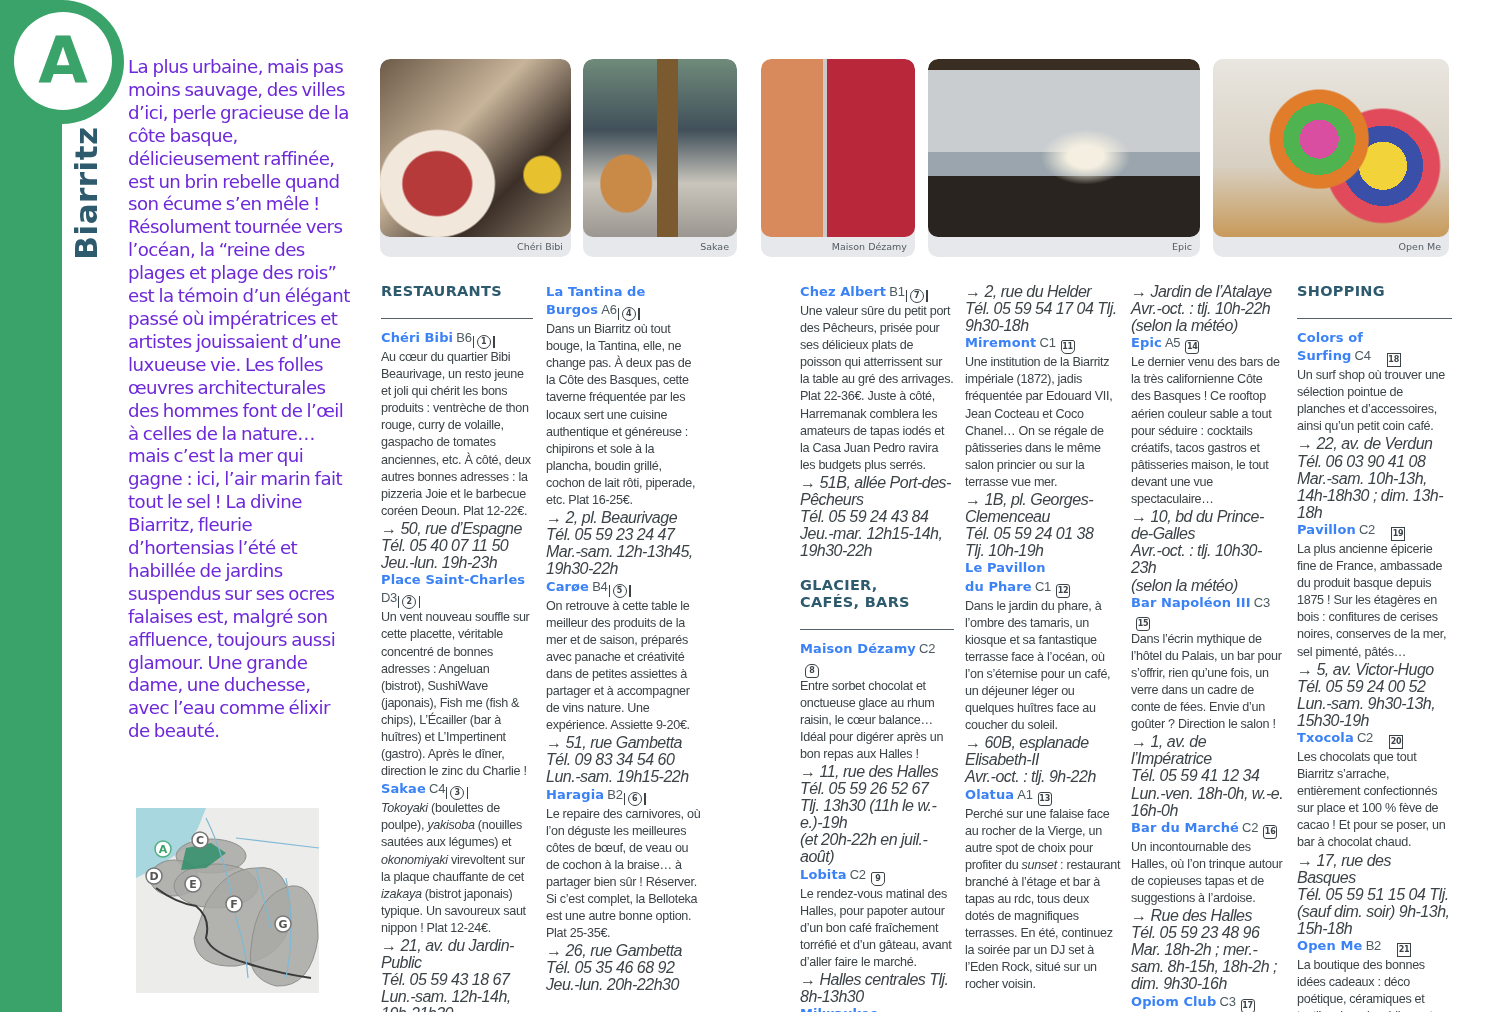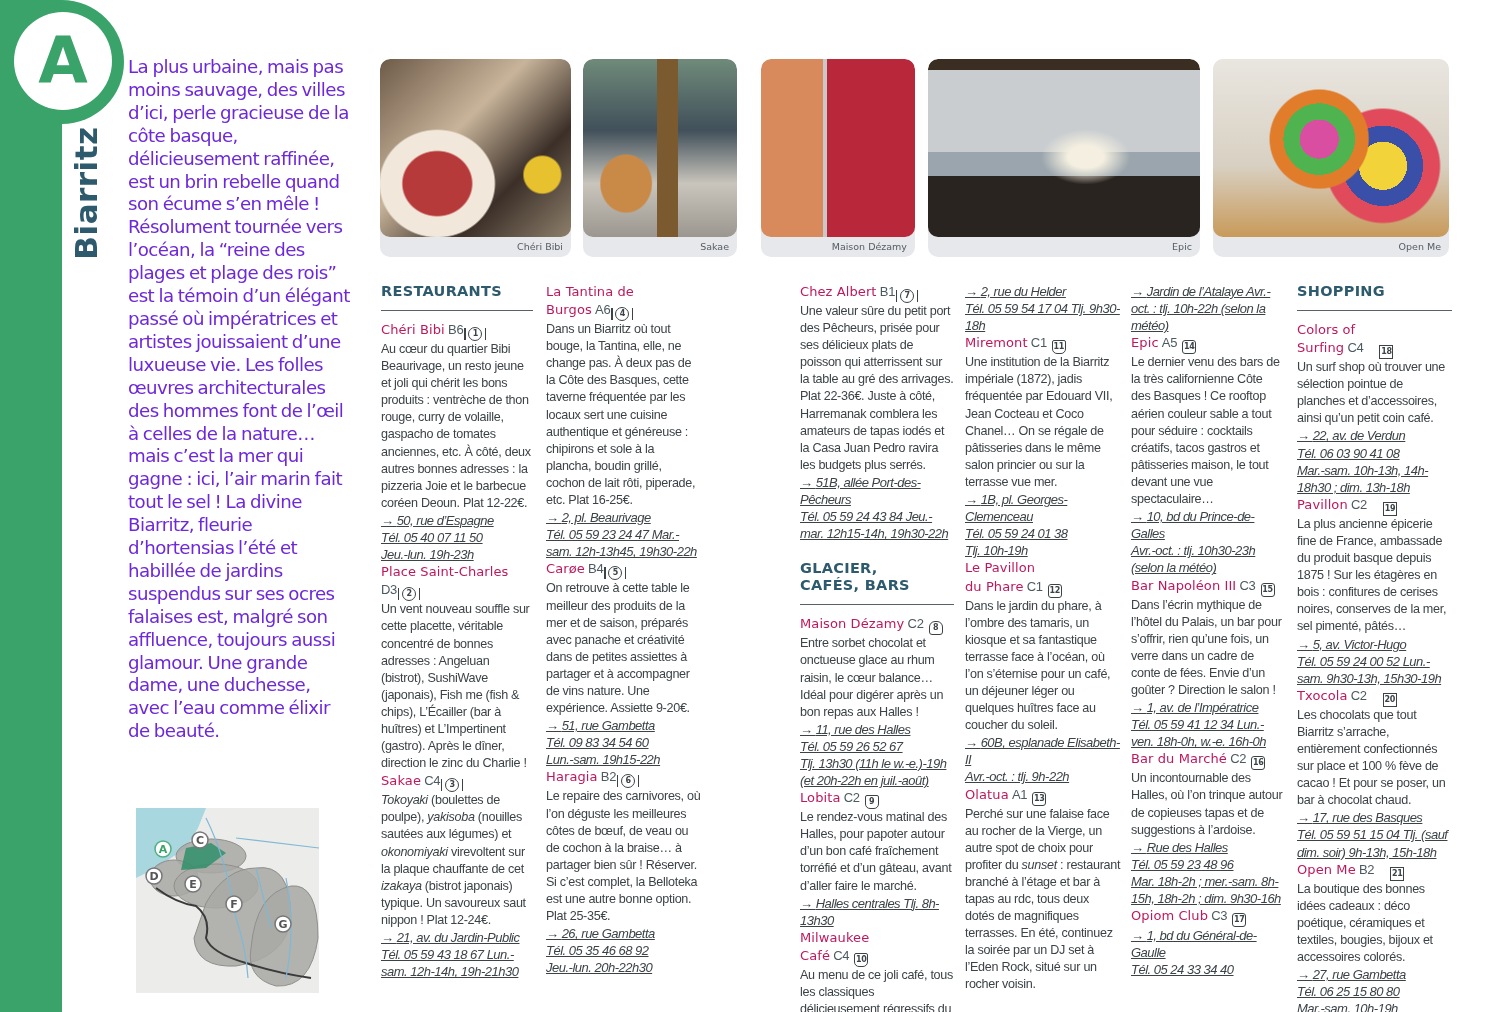--- a/index.html
+++ b/index.html
@@ -25,32 +25,32 @@
 
   
   .photo { position: absolute; top: 59px; height: 198px; background: #e6e8ec; border-radius: 10px; overflow: hidden; }
   .photo .img { position: absolute; left: 0; top: 0; right: 0; height: 178px; border-radius: 10px; overflow: hidden; }
   .photo .cap { position: absolute; right: 8px; bottom: 5px; font-size: 9.5px; color: #555c63; font-family: "DejaVu Sans", sans-serif; }
 
   
   .col { position: absolute; font-family: "Liberation Sans", sans-serif; font-size: 12.6px; line-height: 17.1px; color: #3c4347; letter-spacing: -0.3px; }
   .col p { margin: 0; }
   .sec-title { font-family: "DejaVu Sans", sans-serif; font-weight: bold; font-size: 14.5px; line-height: 17px; color: #2e5a6e; letter-spacing: 0.3px;
-    padding-bottom: 10px; border-bottom: 1.5px solid #56616a; margin-bottom: 10px; }
-  .name { font-family: "DejaVu Sans", sans-serif; font-weight: normal; font-size: 13px; color: #be185d; letter-spacing: 0.1px; }
+    padding-bottom: 18px; border-bottom: 1.5px solid #56616a; margin-bottom: 10px; }
+  .name { font-family: "DejaVu Sans", sans-serif; font-weight: bold; font-size: 13px; color: #3b82f6; letter-spacing: 0.1px; }
   .grid { color: #4c5a60; font-size: 13px; }
   .badge { display: inline-block; vertical-align: -2px; margin-left: 5px; width: 14px; height: 14px; border: 1.2px solid #3c4347; border-radius: 50%;
     font-size: 8px; line-height: 11.5px; text-align: center; font-family: "DejaVu Sans", sans-serif; font-weight: bold; color: #3c4347; position: relative; }
   .badge.resto::before, .badge.resto::after { content: ""; position: absolute; top: 0; width: 1.2px; height: 12px; background: #3c4347; }
   .badge.resto::before { left: -5px; } .badge.resto::after { right: -5px; }
   .badge.sq { border-radius: 3px; }
   .badge.cup { border-radius: 2px 2px 5px 5px; }
   .badge.bag { border-radius: 0; margin-left: 16px; }
   .badge.ice { border-radius: 6px 6px 3px 3px; }
-  .info { font-style: italic; font-size: 13px; line-height: 17.1px; color: #3c4347; letter-spacing: -0.5px; text-decoration: underline; }
+  .info { font-style: italic; font-size: 16px; line-height: 17.1px; color: #3c4347; letter-spacing: -0.5px; }
   .arrow { font-style: normal; }
   .gap { height: 18px; }
 </style>
 </head>
 <body>
 
 <div class="band"></div>
 <div class="bubble-outer">
   <div class="bubble-inner">
     <span class="bubble-letter">A</span>

